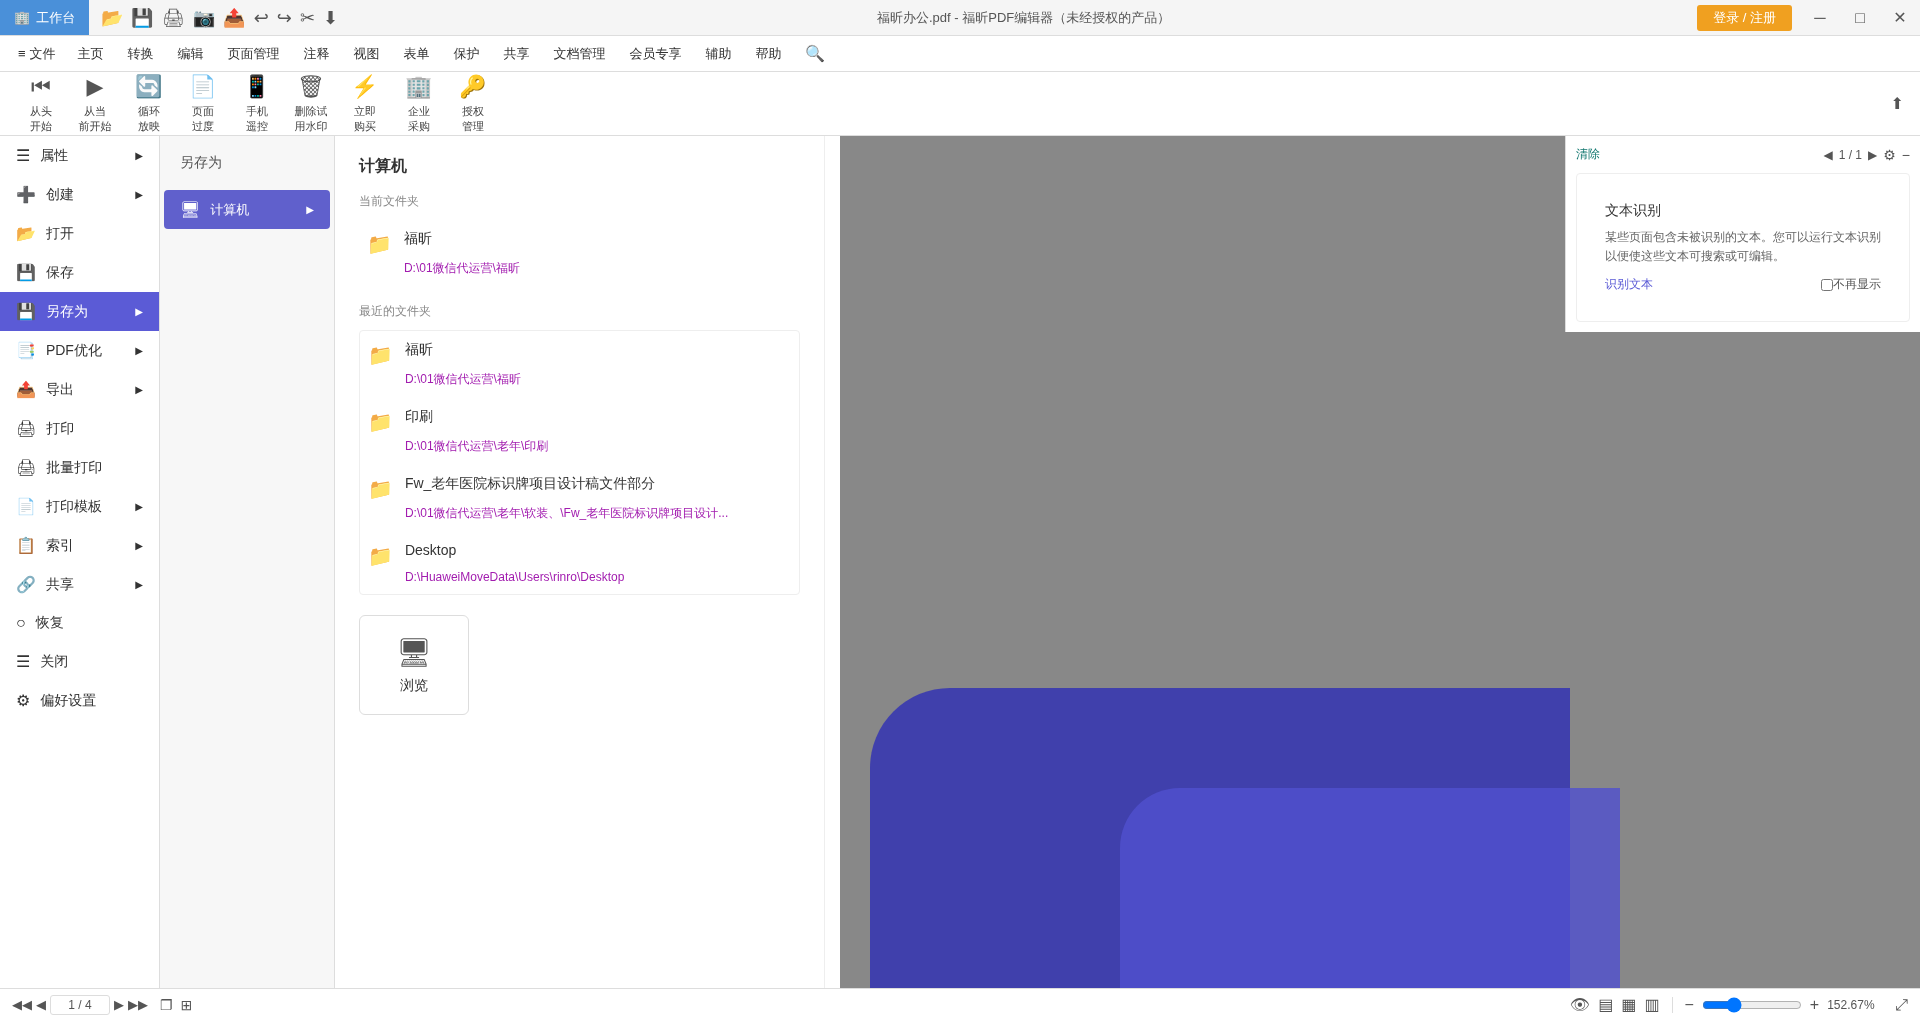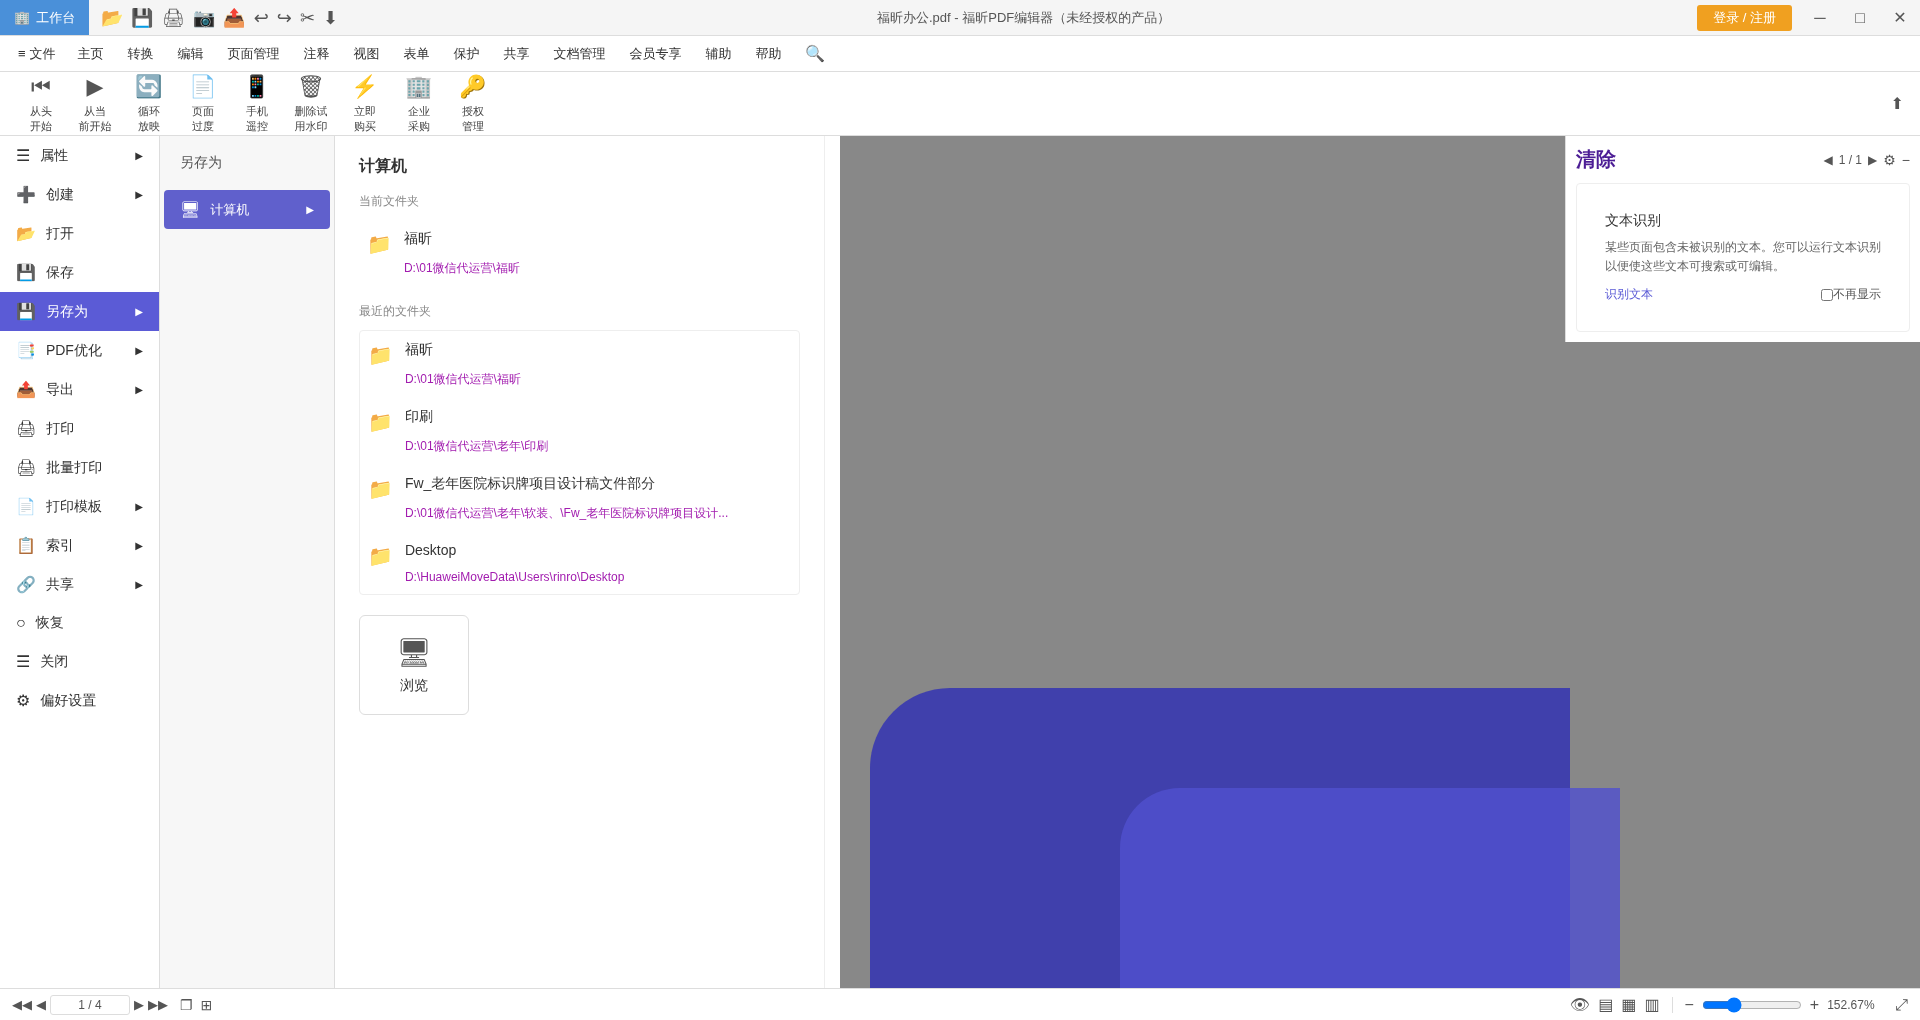--- a/index.html
+++ b/index.html
@@ -279,21 +279,21 @@
       border-top: 1px solid #ddd;
       display: flex;
       align-items: center;
       padding: 0 12px;
       position: absolute;
       bottom: 0;
       left: 0;
       right: 0;
     }
     .statusbar-nav { display: flex; align-items: center; gap: 4px; }
-    .statusbar-page { font-size: 12px; color: #555; padding: 2px 8px; border: 1px solid #ddd; border-radius: 3px; width: 80px; text-align: center; }
+    .statusbar-page { font-size: 12px; color: #555; padding: 2px 8px; border: 1px solid #ddd; border-radius: 3px; width: 60px; text-align: center; }
     .statusbar-right { margin-left: auto; display: flex; align-items: center; gap: 8px; }
     .zoom-slider { width: 100px; }
 
     
     .dropdown-overlay {
       position: absolute;
       left: 0;
       top: 0;
       width: 840px;
       bottom: 0;
@@ -540,21 +540,21 @@
         <div class="browse-btn">
           <span class="browse-icon">🖥</span>
           <span class="browse-label">浏览</span>
         </div>
       </div>
     </div>
   </div>
 
   <div style="position:absolute;right:0;top:0;width:355px;background:white;border-left:1px solid #ddd;padding:10px;z-index:1;">
     <div class="right-panel-header">
-      <div style="font-size:20px;color:#4c1d95;font-weight:700;">清除</div>
+      <div style="font-size:12px;color:#0f766e;font-weight:400;">清除</div>
       <div style="display:flex;align-items:center;gap:6px;">
         <span style="cursor:pointer;font-size:12px;color:#555;">◀</span>
         <span style="font-size:12px;color:#555;">1 / 1</span>
         <span style="cursor:pointer;font-size:12px;color:#555;">▶</span>
         <span style="cursor:pointer;font-size:14px;color:#555;">⚙</span>
         <span style="cursor:pointer;font-size:14px;color:#555;">−</span>
       </div>
     </div>
     <div class="ocr-panel">
       <div class="ocr-title">文本识别</div>

